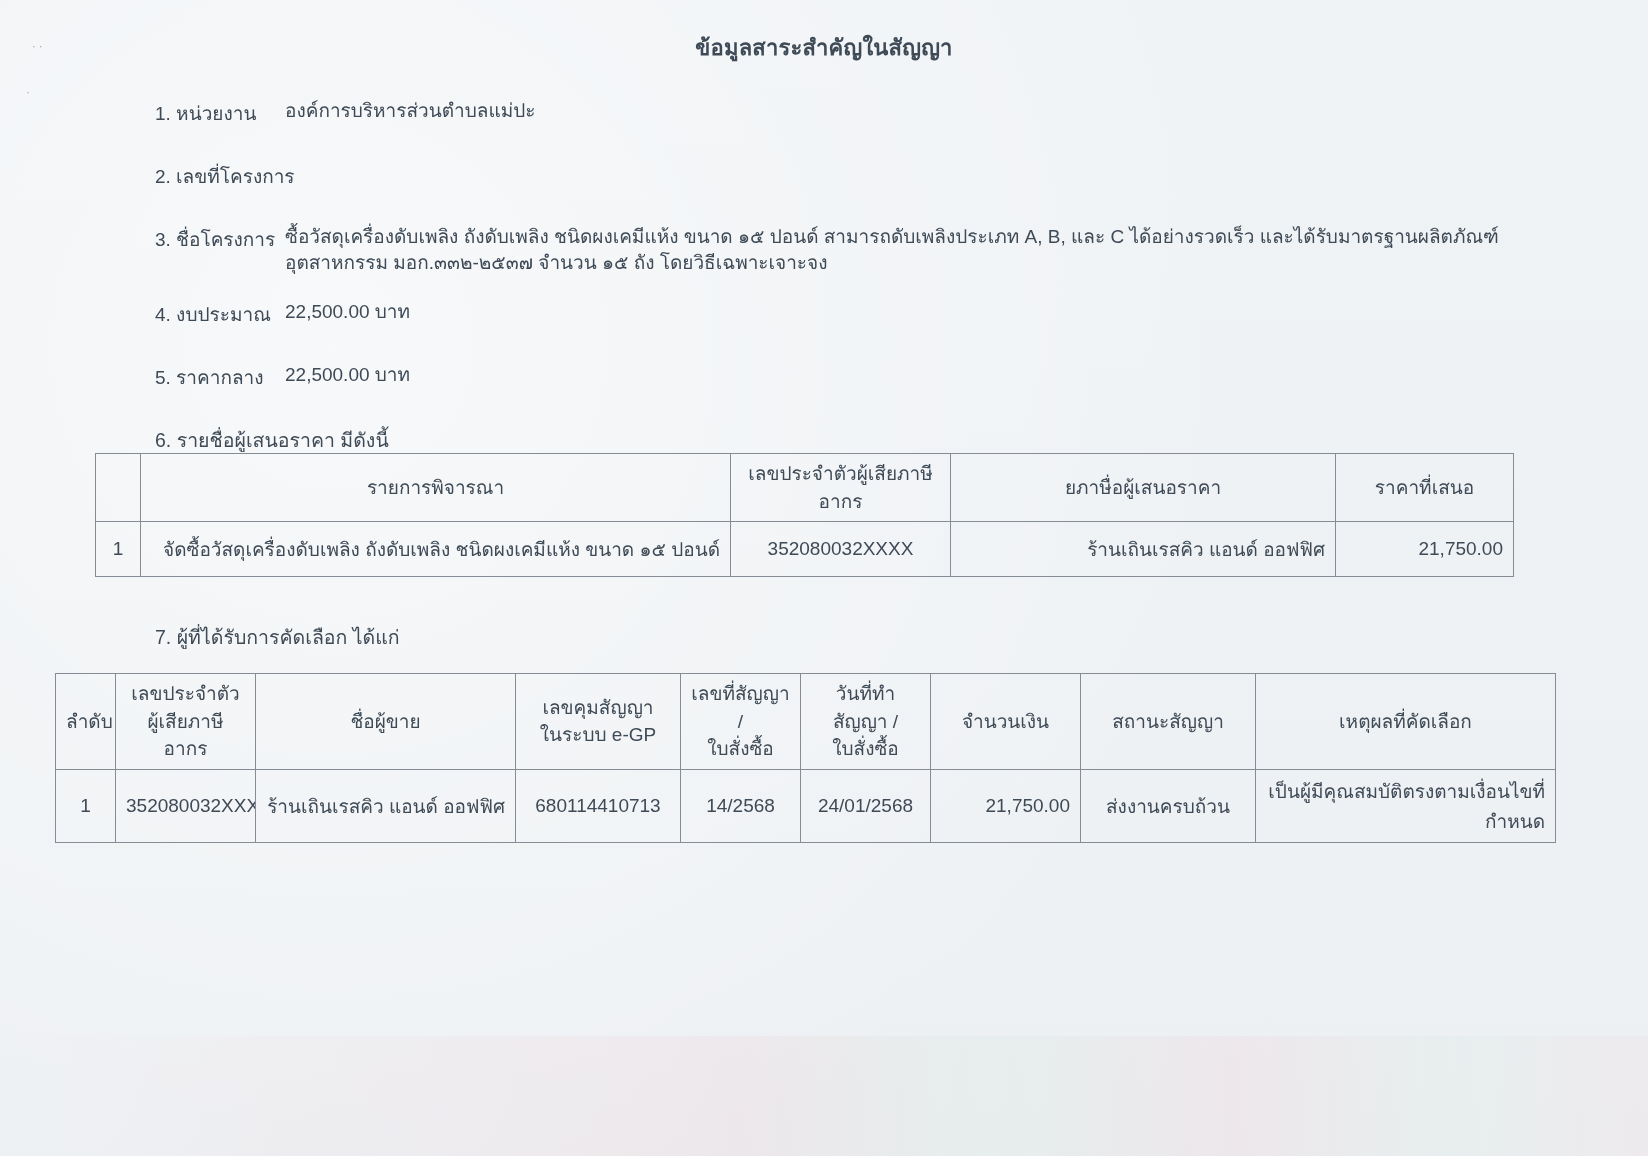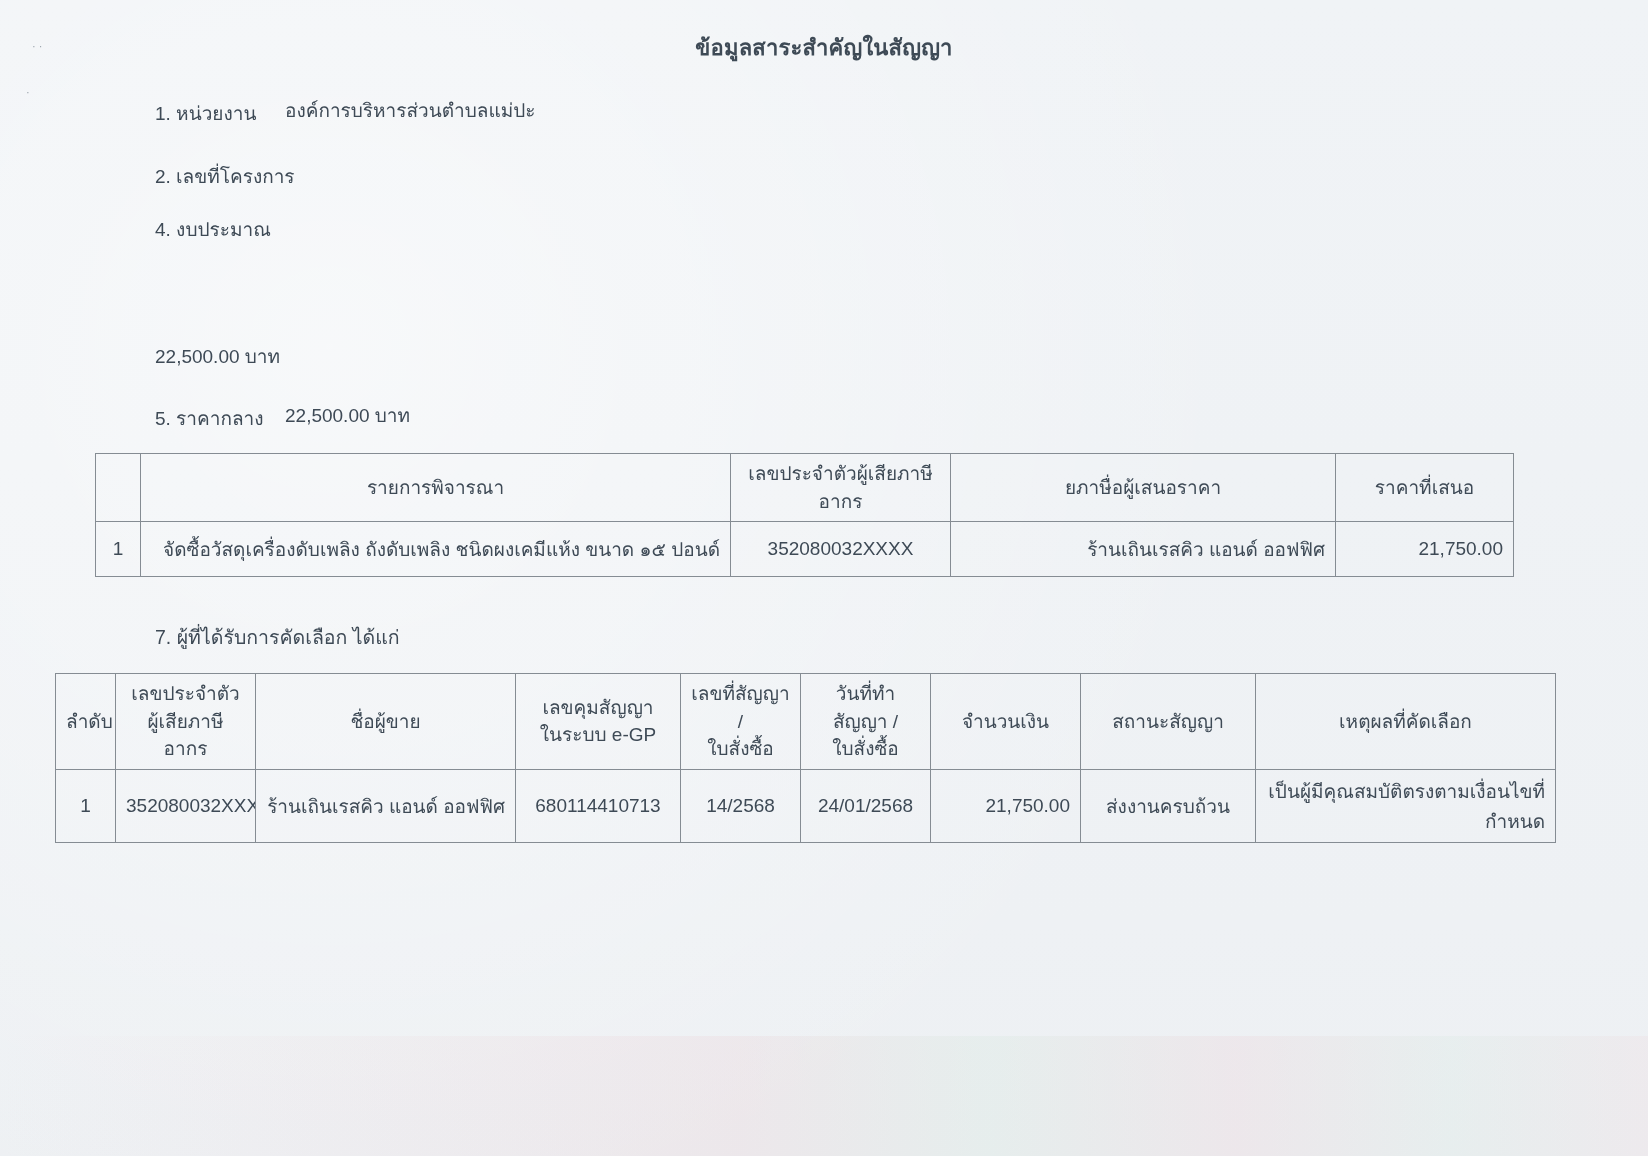--- a/index.html
+++ b/index.html
@@ -31,21 +31,21 @@
   .speck{position:absolute;color:#9aa3ac;font-size:11px;}
   .title{
     position:absolute;top:30px;left:0;width:100%;
     text-align:center;font-size:22px;font-weight:bold;
     letter-spacing:.2px;
   }
   .doc-list{position:absolute;top:98px;left:155px;width:1360px;}
   .item{display:flex;align-items:flex-start;margin-bottom:33px;font-size:19px;}
   .item-label{flex:0 0 130px;white-space:nowrap;}
   .item-value{flex:1;line-height:1.38;max-width:1225px;}
-  .item.tight{margin-bottom:33px;margin-top:-10px;flex-direction:column;}
+  .item.tight{margin-bottom:33px;margin-top:-10px;}
   .section-heading{font-size:19.5px;margin:0;}
   table{border-collapse:collapse;table-layout:fixed;background:transparent;}
   th,td{
     border:1px solid #858c93;
     font-size:19px;font-weight:normal;
     padding:6px 10px;
     color:#3e4a56;
     overflow:hidden;
   }
   th{white-space:pre-line;text-align:center;line-height:1.45;}
@@ -70,28 +70,33 @@
   <div class="title">ข้อมูลสาระสำคัญในสัญญา</div>
 
   <div class="doc-list">
     <div class="item">
       <div class="item-label">1. หน่วยงาน</div>
       <div class="item-value">องค์การบริหารส่วนตำบลแม่ปะ</div>
     </div>
     <div class="item">
       <div class="item-label">2. เลขที่โครงการ</div>
     </div>
+    <div class="item">
+      <div class="item-label">3. ชื่อโครงการ</div>
+      <div class="item-value">ซื้อวัสดุเครื่องดับเพลิง ถังดับเพลิง ชนิดผงเคมีแห้ง ขนาด ๑๕ ปอนด์ สามารถดับเพลิงประเภท A, B, และ C ได้อย่างรวดเร็ว และได้รับมาตรฐานผลิตภัณฑ์อุตสาหกรรม มอก.๓๓๒-๒๕๓๗ จำนวน ๑๕ ถัง โดยวิธีเฉพาะเจาะจง</div>
+    </div>
     <div class="item tight">
       <div class="item-label">4. งบประมาณ</div>
       <div class="item-value">22,500.00 บาท</div>
     </div>
     <div class="item">
       <div class="item-label">5. ราคากลาง</div>
       <div class="item-value">22,500.00 บาท</div>
     </div>
+    <div class="section-heading" style="margin-top:22px;">6. รายชื่อผู้เสนอราคา มีดังนี้</div>
   </div>
 
   <table class="t1">
     <colgroup>
       <col style="width:45px">
         <col style="width:590px">
         <col style="width:220px">
         <col style="width:385px">
         <col style="width:178px">
     </colgroup>

